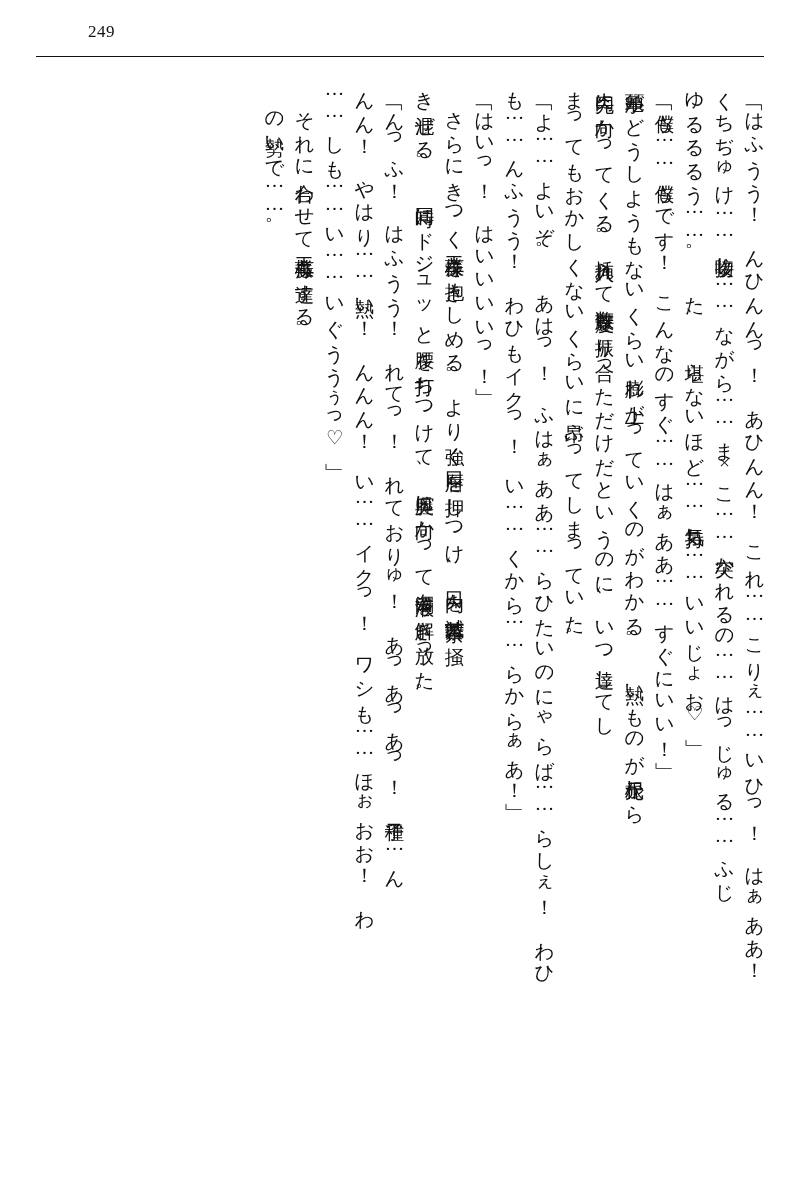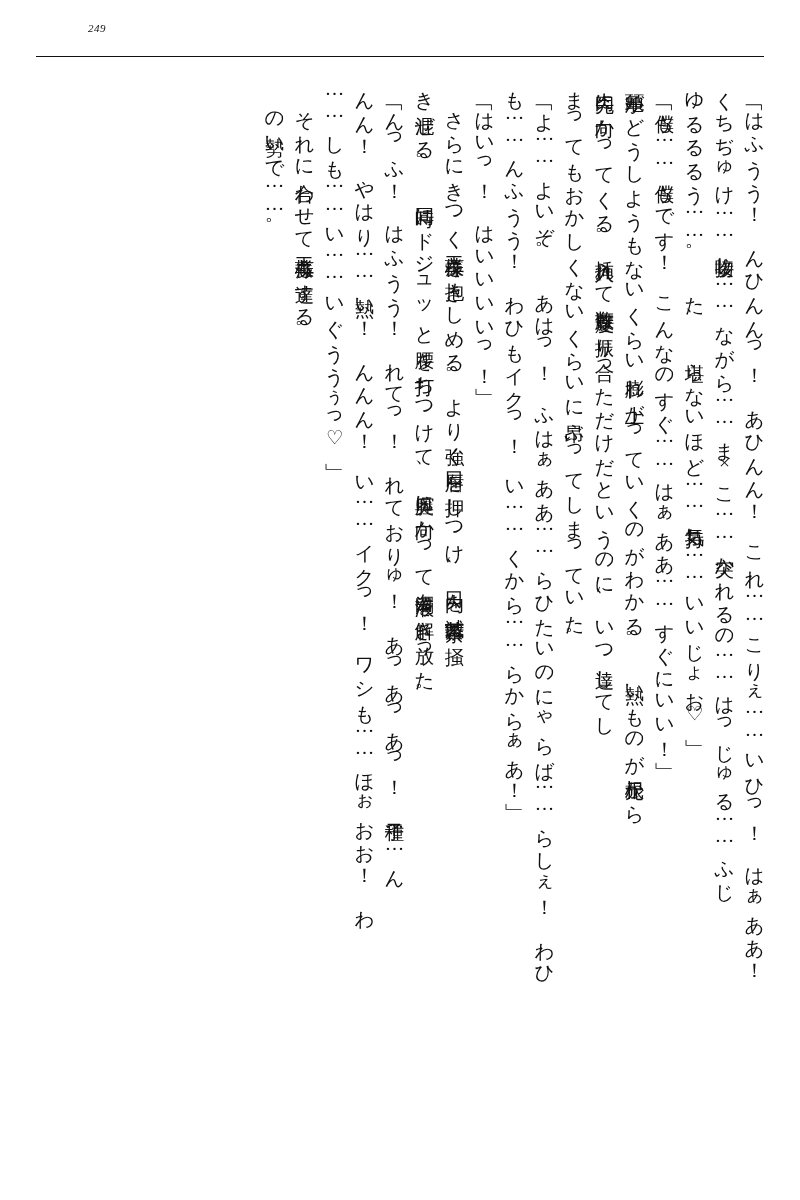--- a/index.html
+++ b/index.html
@@ -13,23 +13,22 @@
     height: 1200px;
     background: #ffffff;
     overflow: hidden;
     font-family: "Liberation Serif", "DejaVu Serif", serif;
     color: #111111;
   }
   .page-number {
     position: absolute;
     top: 22px;
     left: 88px;
-    font-size: 11px;
+    font-size: 17px;
     font-family: "Liberation Serif", "DejaVu Serif", serif;
-    font-style: italic;
     letter-spacing: 0.5px;
     color: #111111;
   }
   .rule {
     position: absolute;
     top: 56px;
     left: 36px;
     width: 728px;
     height: 1px;
     background: #111111;

